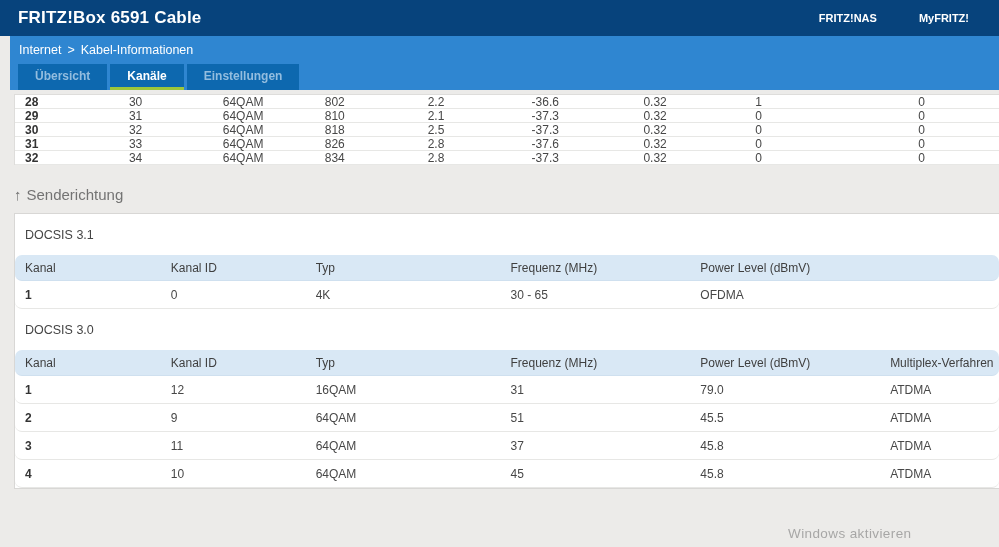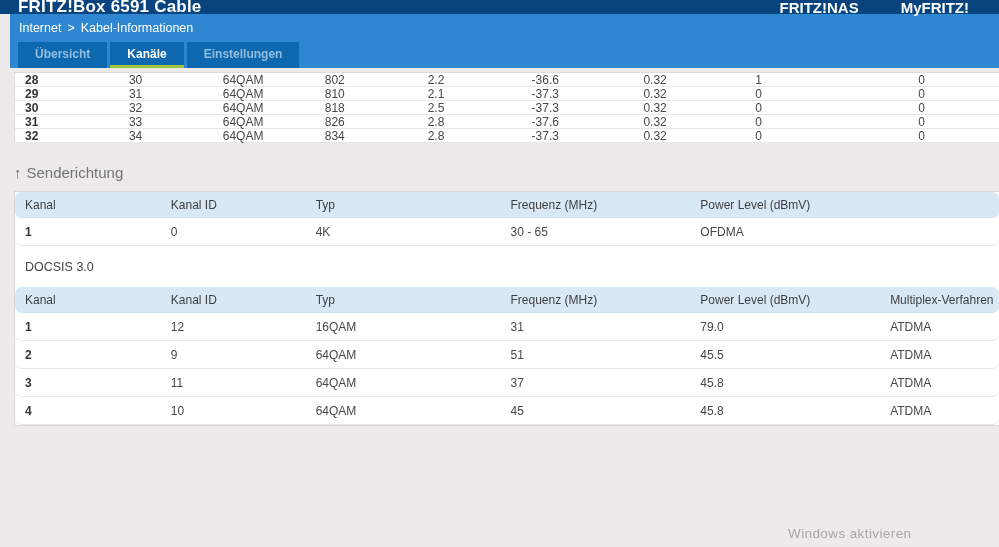--- a/index.html
+++ b/index.html
@@ -7,38 +7,38 @@
   body {
     position: relative;
     overflow: hidden;
     background: #ecebe9;
     font-family: "Liberation Sans", sans-serif;
     color: #474747;
   }
 
   
   .topbar {
-    height: 14px;
+    height: 36px;
     background: #07437c;
     color: #fff;
     display: flex;
     align-items: center;
   }
   .brand {
     font-size: 17px;
     font-weight: bold;
     padding-left: 18px;
     letter-spacing: .2px;
   }
   .top-links {
     margin-left: auto;
     display: flex;
     gap: 42px;
     padding-right: 30px;
-    font-size: 15px;
+    font-size: 11px;
     font-weight: bold;
   }
   .top-links span { cursor: pointer; }
 
   
   .bluewrap { margin-left: 10px; border-radius: 8px; }
   .breadcrumb {
     height: 28px;
     background: #2f86d1;
     color: #fff;
@@ -225,20 +225,21 @@
       <span class="t-cell">0</span>
     </div>
   </div>
 
 <div class="heading">
   <span class="arrow">↑</span><span>Senderichtung</span>
 </div>
 
 <div class="panel">
 
+  <div class="section-label">DOCSIS 3.1</div>
   <div class="head-row">
       <span class="t-cell">Kanal</span>
       <span class="t-cell">Kanal ID</span>
       <span class="t-cell">Typ</span>
       <span class="t-cell">Frequenz (MHz)</span>
       <span class="t-cell">Power Level (dBmV)</span>
       <span class="t-cell"></span>
     </div>
   <div class="grid6 rows">
       <div class="t-row">

